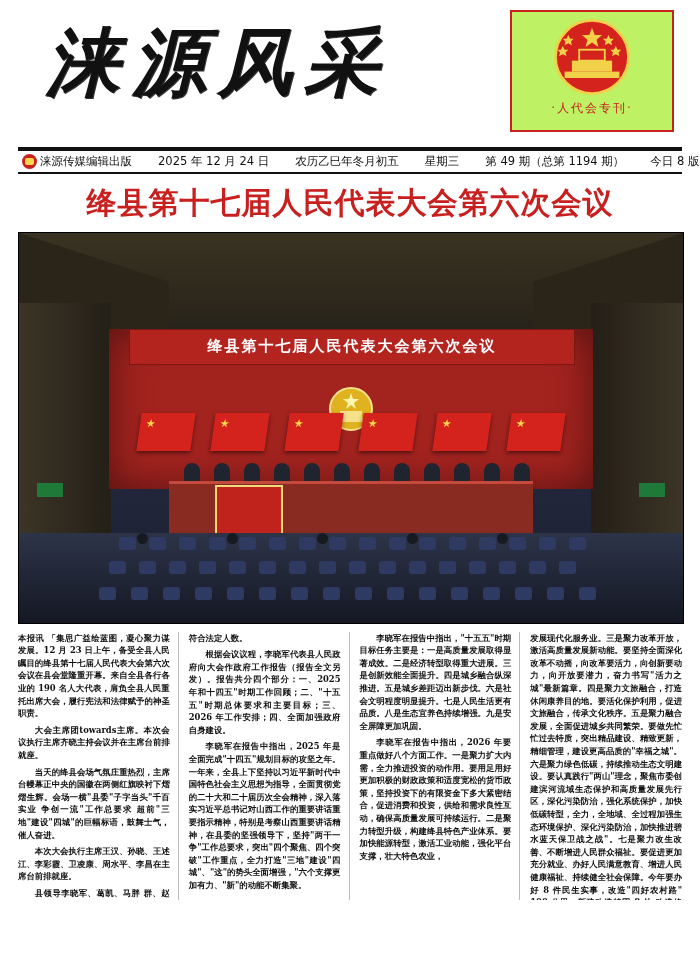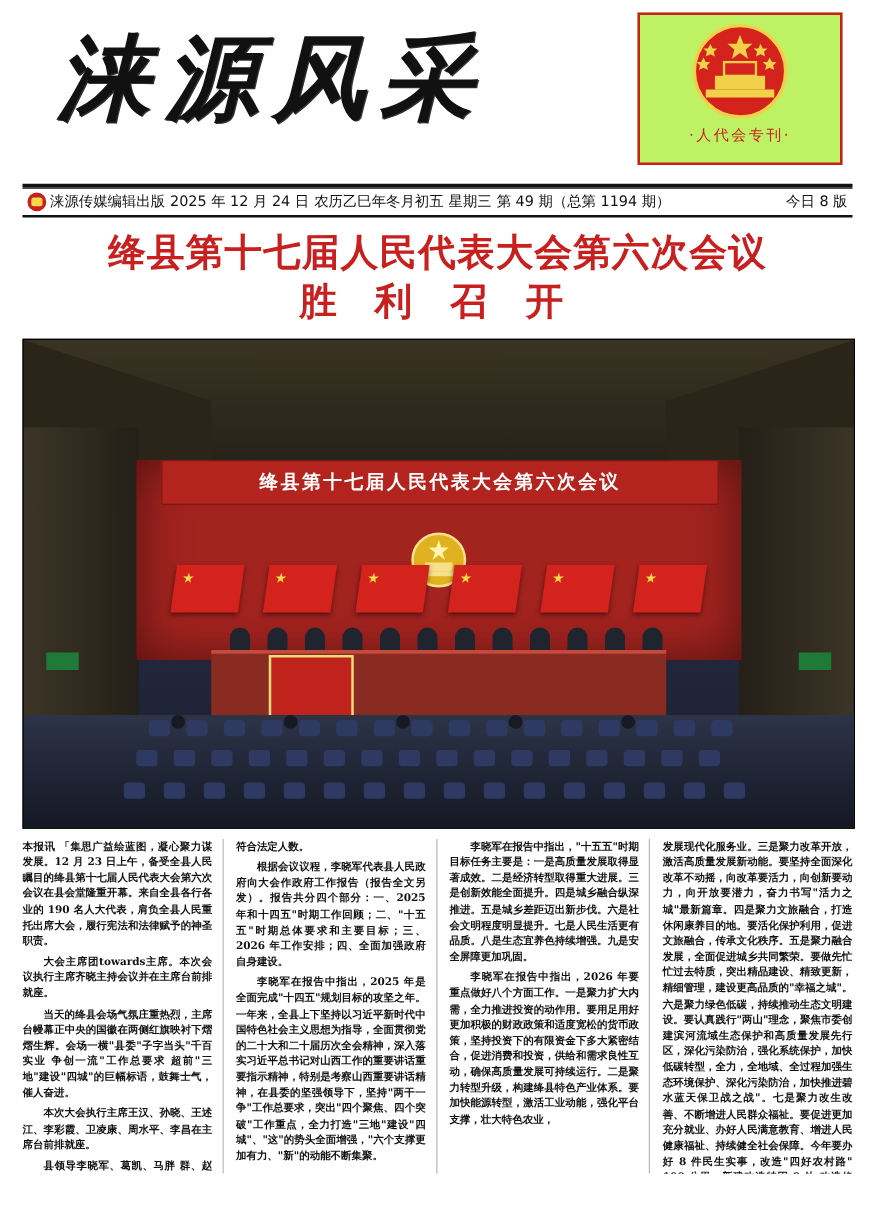--- a/index.html
+++ b/index.html
@@ -32,21 +32,21 @@
     position:relative;
   }
   .emblem svg{display:block;}
   .emblem-cap{
     font-size:12px;color:#c81f1f;letter-spacing:2px;margin-top:1px;
   }
 
   
   .rulebar-top{border-top:3px solid #111;margin-top:2px;}
   .inforow{
-    display:flex;align-items:flex-end;gap:4px;
+    display:flex;align-items:flex-end;gap:26px;
     border-bottom:2px solid #111;border-top:1px solid #111;
     padding:3px 4px;font-size:11.5px;color:#111;white-space:nowrap;
   }
   .pub-badge{
     display:inline-flex;align-items:center;gap:3px;
   }
   .pub-dot{
     width:15px;height:15px;border-radius:50%;background:#c81f1f;
     display:inline-block;position:relative;
   }
@@ -166,21 +166,20 @@
     </span>
     <span class="sp">2025 年 12 月 24 日</span>
     <span class="sp">农历乙巳年冬月初五</span>
     <span class="sp">星期三</span>
     <span class="grow">第 49 期（总第 1194 期）</span>
     <span class="sp">今日 8 版</span>
   </div>
 
   <div class="headline">
     <div class="l1">绛县第十七届人民代表大会第六次会议</div>
-    <div class="l2">胜 利 召 开</div>
   </div>
 
   <div class="photo">
     <div class="hall-wall"></div>
     <div class="hall-ceiling"></div>
     <div class="ceil-l"></div>
     <div class="ceil-r"></div>
     <div class="side-l"></div>
     <div class="side-r"></div>
     <div class="stage-back"></div>

